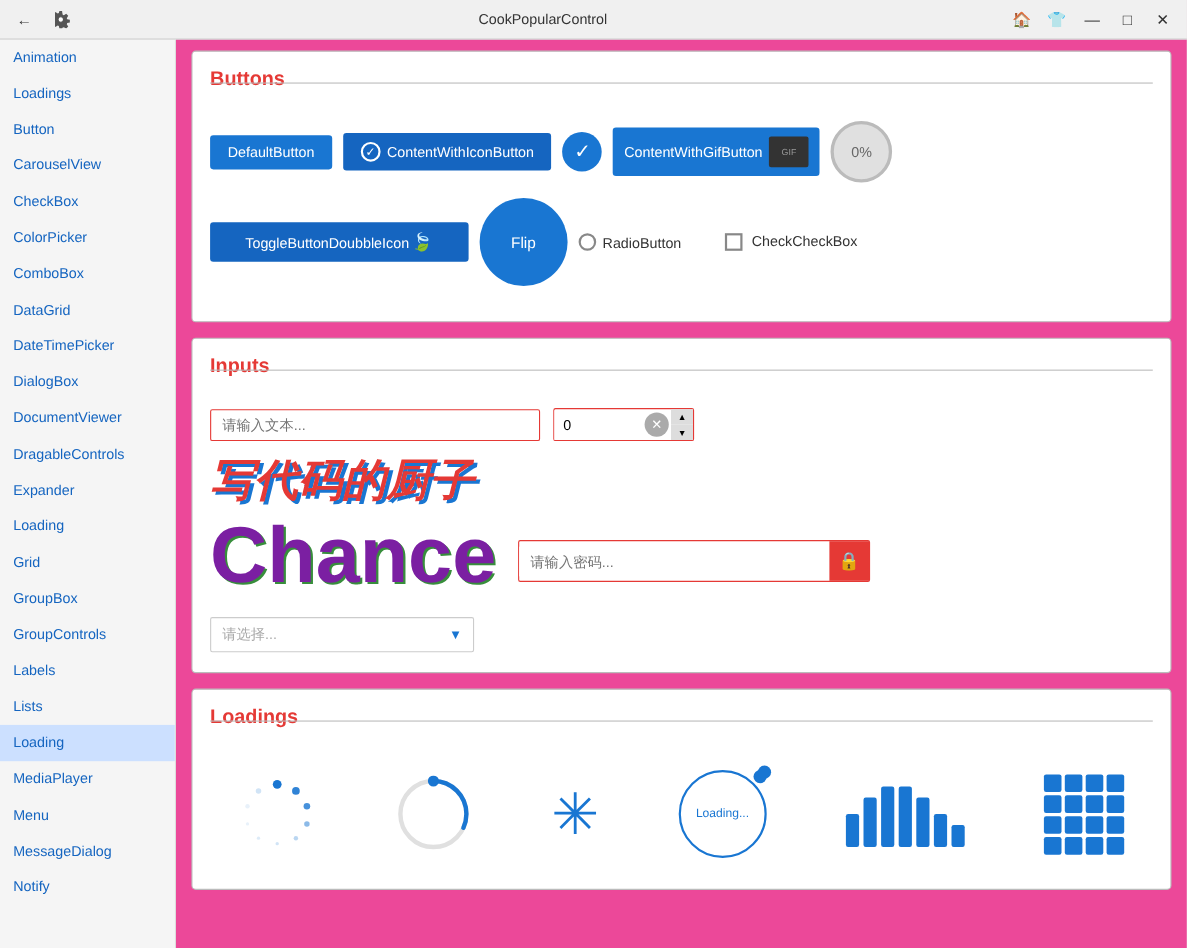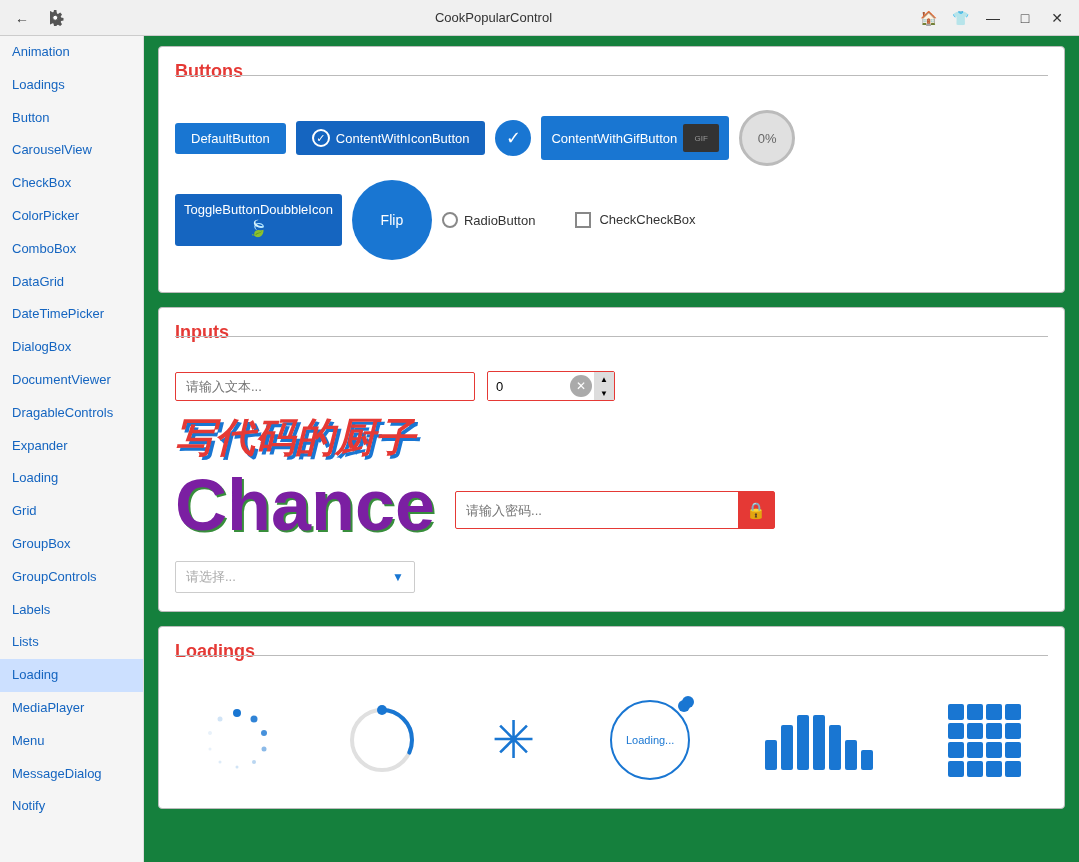--- a/index.html
+++ b/index.html
@@ -28,41 +28,41 @@
 
     
     .main-layout {
       display: flex;
       flex: 1;
       overflow: hidden;
     }
 
     
     .sidebar {
-      width: 144px;
+      width: 160px;
       background: #f5f5f5;
       border-right: 1px solid #ddd;
       overflow-y: auto;
       flex-shrink: 0;
     }
     .sidebar-item {
       padding: 6px 12px;
       font-size: 13px;
       color: #1565c0;
       cursor: pointer;
       line-height: 1.6;
     }
     .sidebar-item.active { background: #cce0ff; }
 
     
     .content {
       flex: 1;
       overflow-y: auto;
       padding: 10px 14px;
-      background: #15803d;
+      background: #ec4899;
     }
 
     
     .section {
       background: white;
       border: 1px solid #bbb;
       border-radius: 4px;
       margin-bottom: 14px;
       padding: 14px 16px 18px;
       position: relative;
@@ -146,25 +146,25 @@
       border: 3px solid #bbb;
       display: flex; align-items: center; justify-content: center;
       font-size: 13px; color: #666;
       cursor: pointer;
     }
 
     .btn-toggle {
       background: #1565c0;
       color: white;
       border: none;
-      padding: 8px 9px;
+      padding: 8px 32px;
       font-size: 13px;
       border-radius: 3px;
       cursor: pointer;
-      display: flex; align-items: center; gap: 2px; flex-direction: column;
+      display: flex; align-items: center; gap: 2px;
     }
     .btn-flip {
       width: 80px; height: 80px;
       border-radius: 50%;
       background: #1976d2;
       color: white;
       border: none;
       font-size: 14px;
       cursor: pointer;
     }

